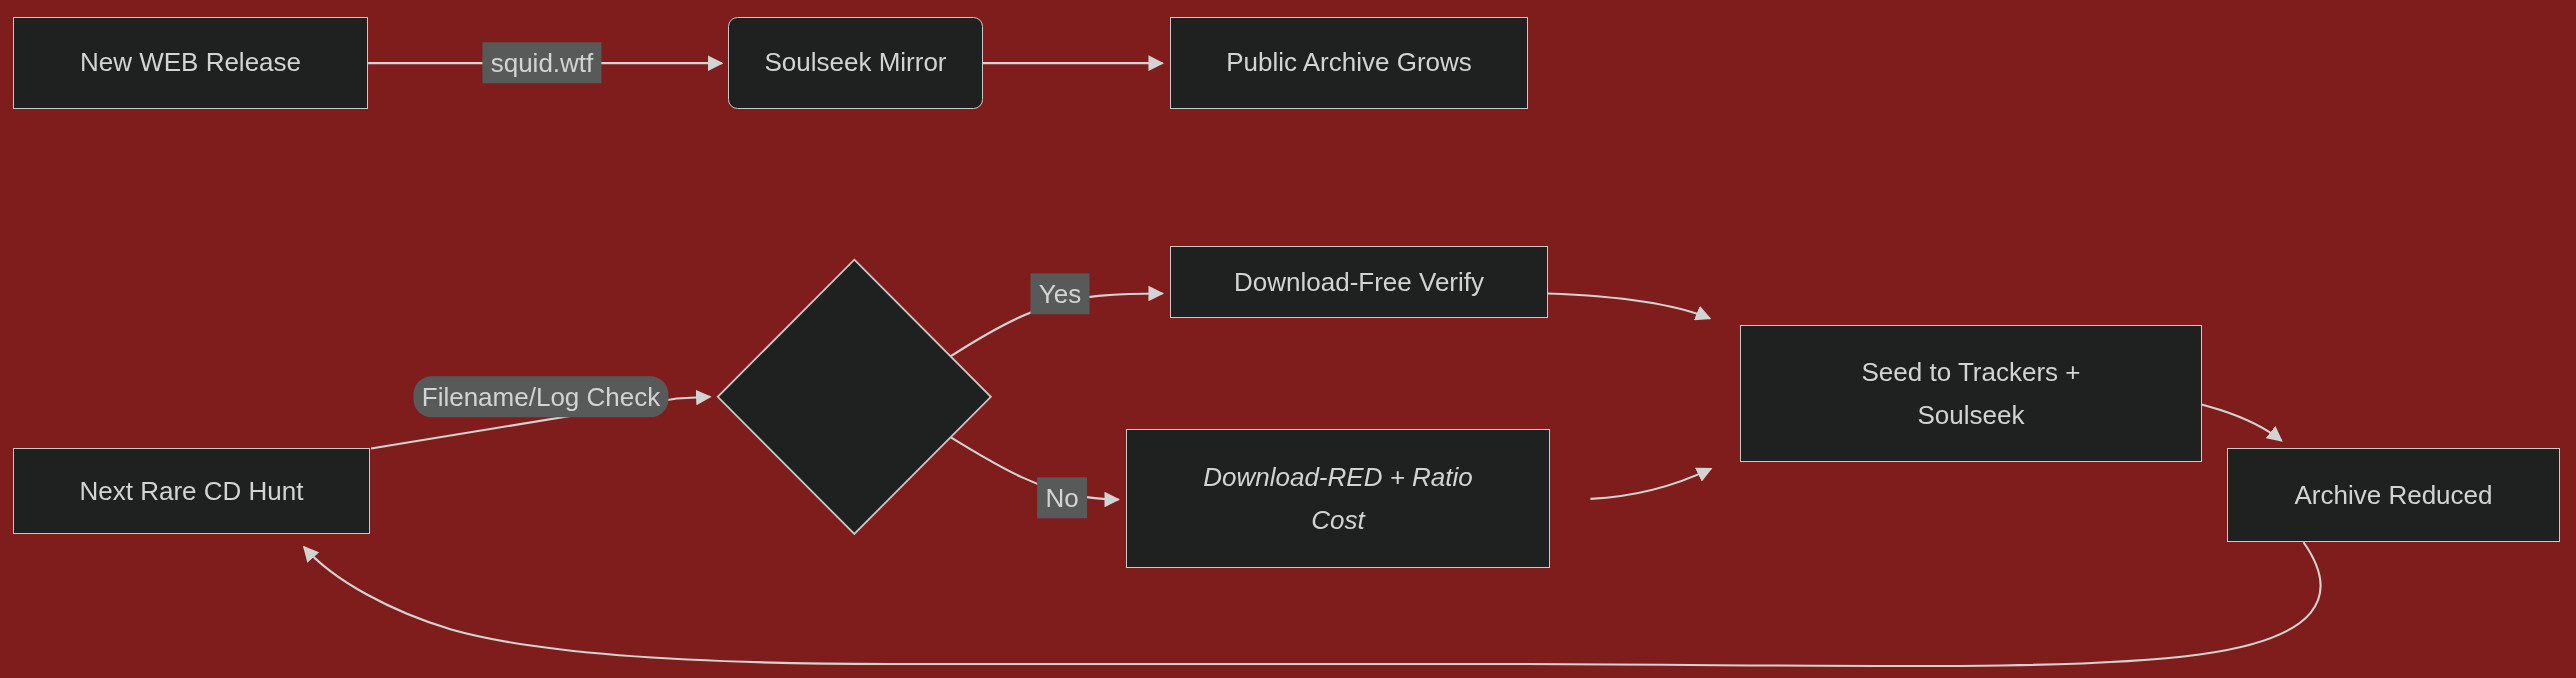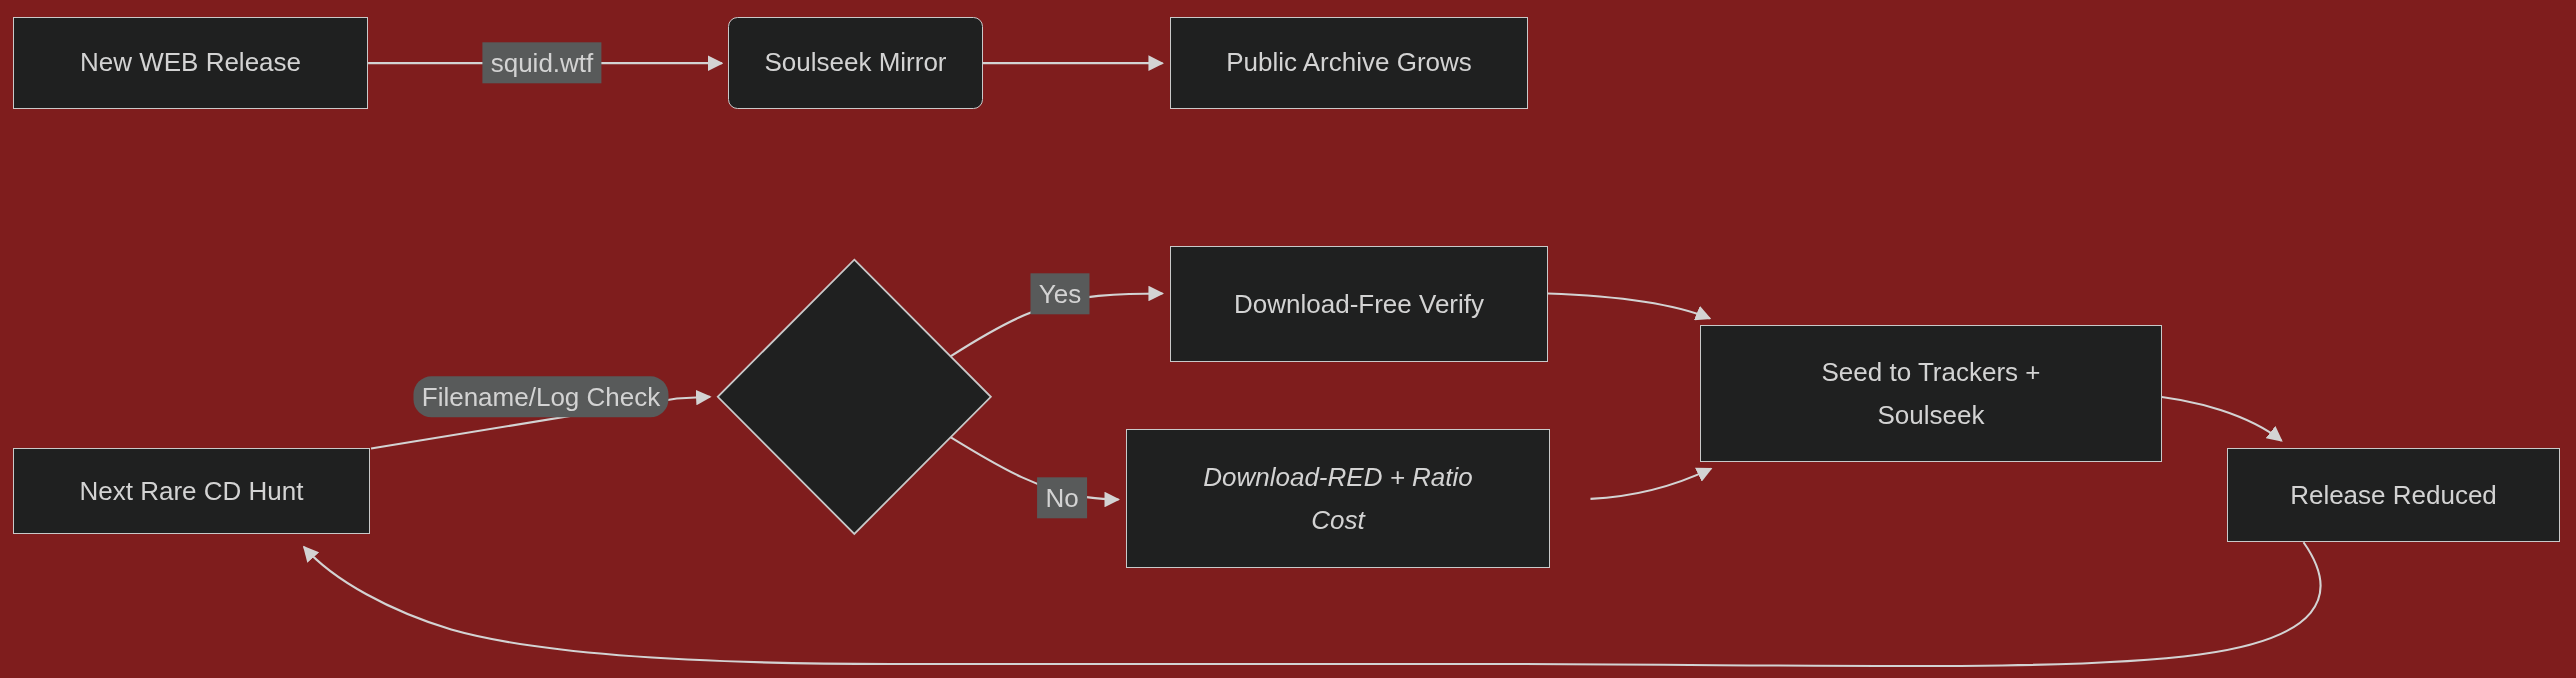--- a/index.html
+++ b/index.html
@@ -44,24 +44,24 @@
     display: flex;
     align-items: center;
     justify-content: center;
     text-align: center;
   }
   .node .inner { display: inline-block; }
   .nowrap { white-space: nowrap; }
   #node-new-web-release      { left: 13px;   top: 16.6px;  width: 355px; height: 92px; }
   #node-soulseek-mirror      { left: 728px; top: 16.6px;  width: 255px; height: 92px; border-radius: 9.5px; }
   #node-public-archive-grows { left: 1170px; top: 16.6px;  width: 358px; height: 92px; }
-  #node-download-free-verify { left: 1170px; top: 246px; width: 378px; height: 116px; }
+  #node-download-free-verify { left: 1170px; top: 246px; width: 378px; height: 72px; }
   #node-download-red-ratio   { left: 1126px; top: 429px; width: 424px; height: 139px; font-style: italic; }
   #node-download-red-ratio .inner { max-width: 297px; }
-  #node-seed-to-trackers     { left: 1700px; top: 325px; width: 462px; height: 137px; }
+  #node-seed-to-trackers     { left: 1740px; top: 325px; width: 462px; height: 137px; }
   #node-seed-to-trackers .inner { max-width: 261px; }
   #node-scarcity-reduced     { left: 2227px; top: 448px; width: 333px; height: 94px; }
   #node-next-rare-cd-hunt    { left: 13px;   top: 448px; width: 357px; height: 86px; }
   #node-on-soulseek {
     left: 718px; top: 259px; width: 273px; height: 274px;
     background: transparent;
     border: none;
     z-index: 2;
   }
   .edge-label {
@@ -136,21 +136,21 @@
 
   <div class="node" id="node-download-red-ratio">
     <span class="inner">Download-RED + Ratio Cost</span>
   </div>
 
   <div class="node" id="node-seed-to-trackers">
     <span class="inner">Seed to Trackers + Soulseek</span>
   </div>
 
   <div class="node" id="node-scarcity-reduced">
-    <span class="inner nowrap">Release Reduced</span>
+    <span class="inner nowrap">Archive Reduced</span>
   </div>
 
   <div class="edge-label" id="edge-label-squid">squid.wtf</div>
 
   <div class="edge-label" id="edge-label-filename">Filename/Log Check</div>
 
   <div class="edge-label" id="edge-label-yes">Yes</div>
 
   <div class="edge-label" id="edge-label-no">No</div>
 

